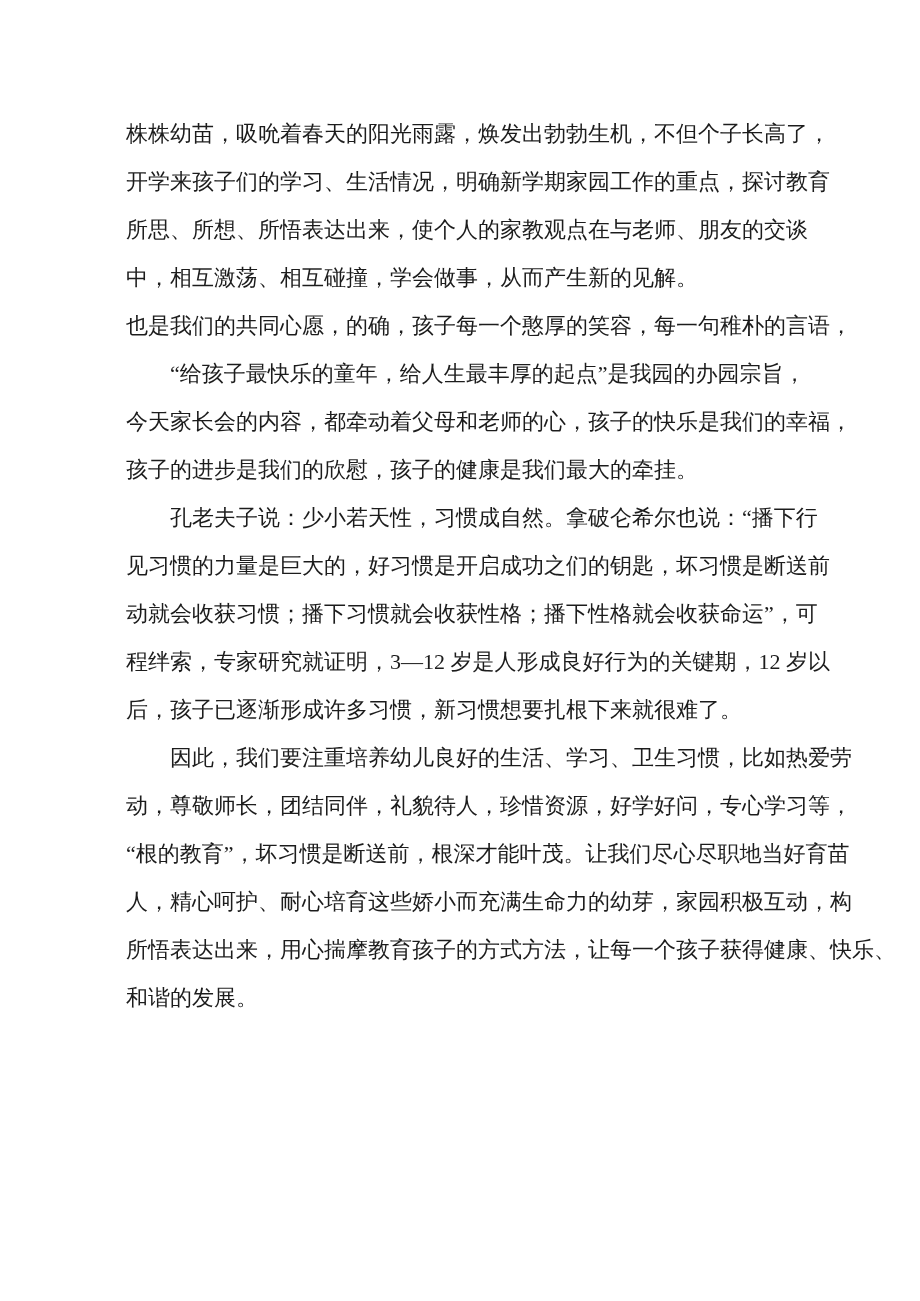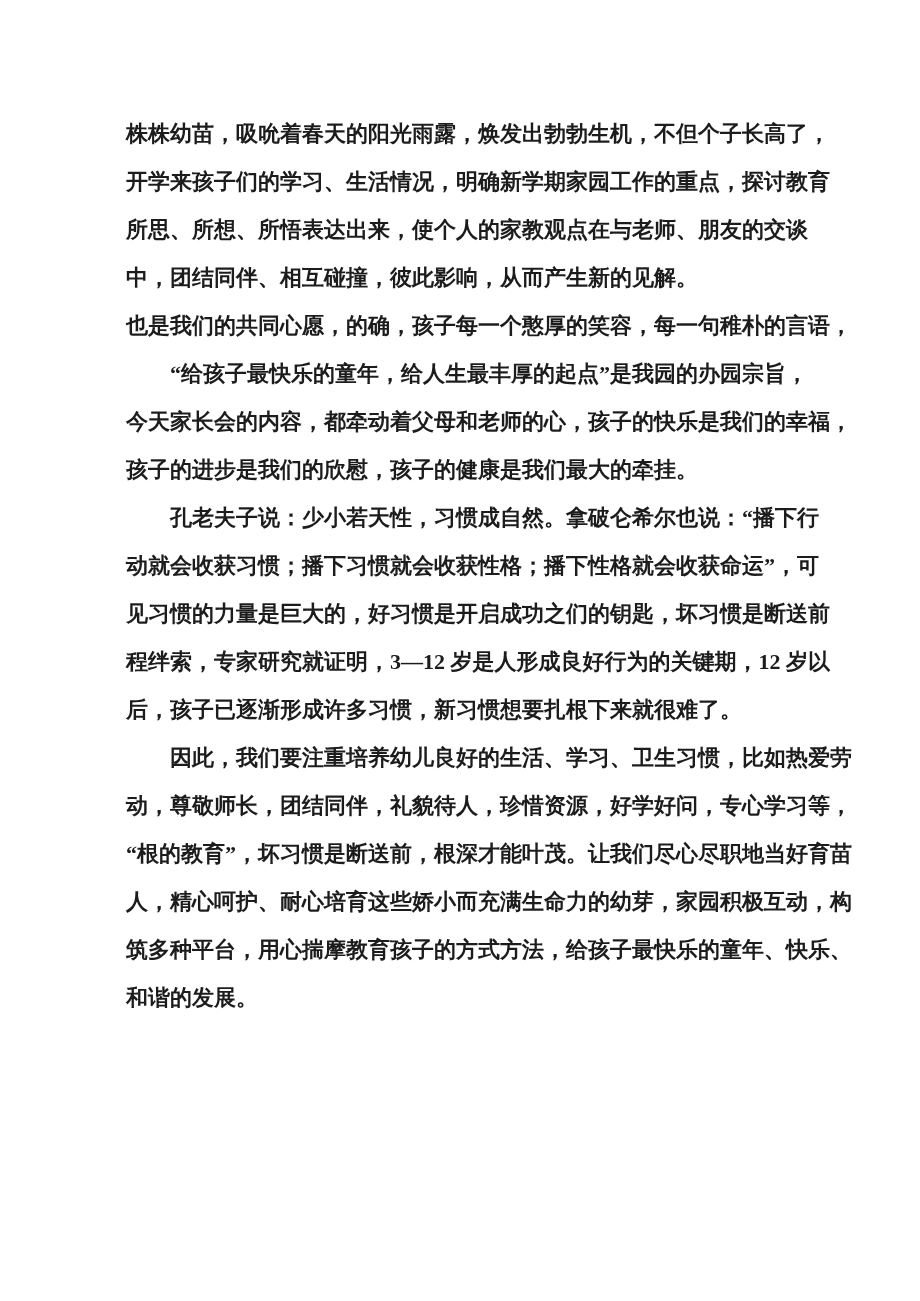--- a/index.html
+++ b/index.html
@@ -6,21 +6,20 @@
     margin: 0;
     padding: 0;
     background: #ffffff;
   }
   .page {
     position: relative;
     width: 908px;
     height: 1301px;
     background: #ffffff;
     overflow: hidden;
-    font-weight: bold;
   }
   .text-block {
     position: absolute;
     left: 126px;
     top: 110px;
     width: 710px;
     font-family: "Liberation Serif", "DejaVu Serif", serif;
     font-size: 22px;
     line-height: 48px;
     color: #1c1c1c;
@@ -35,30 +34,30 @@
   }
 </style>
 </head>
 <body>
 
 <div class="page">
   <div class="text-block" id="text-block">
       <div class="text-line">株株幼苗，吸吮着春天的阳光雨露，焕发出勃勃生机，不但个子长高了，</div>
       <div class="text-line">开学来孩子们的学习、生活情况，明确新学期家园工作的重点，探讨教育</div>
       <div class="text-line">所思、所想、所悟表达出来，使个人的家教观点在与老师、朋友的交谈</div>
-      <div class="text-line">中，团结同伴、相互碰撞，彼此影响，从而产生新的见解。</div>
+      <div class="text-line">中，相互激荡、相互碰撞，学会做事，从而产生新的见解。</div>
       <div class="text-line">也是我们的共同心愿，的确，孩子每一个憨厚的笑容，每一句稚朴的言语，</div>
       <div class="text-line indent">“给孩子最快乐的童年，给人生最丰厚的起点”是我园的办园宗旨，</div>
       <div class="text-line">今天家长会的内容，都牵动着父母和老师的心，孩子的快乐是我们的幸福，</div>
       <div class="text-line">孩子的进步是我们的欣慰，孩子的健康是我们最大的牵挂。</div>
       <div class="text-line indent">孔老夫子说：少小若天性，习惯成自然。拿破仑希尔也说：“播下行</div>
+      <div class="text-line">见习惯的力量是巨大的，好习惯是开启成功之们的钥匙，坏习惯是断送前</div>
       <div class="text-line">动就会收获习惯；播下习惯就会收获性格；播下性格就会收获命运”，可</div>
-      <div class="text-line">见习惯的力量是巨大的，好习惯是开启成功之们的钥匙，坏习惯是断送前</div>
       <div class="text-line">程绊索，专家研究就证明，3—12 岁是人形成良好行为的关键期，12 岁以</div>
       <div class="text-line">后，孩子已逐渐形成许多习惯，新习惯想要扎根下来就很难了。</div>
       <div class="text-line indent">因此，我们要注重培养幼儿良好的生活、学习、卫生习惯，比如热爱劳</div>
       <div class="text-line">动，尊敬师长，团结同伴，礼貌待人，珍惜资源，好学好问，专心学习等，</div>
       <div class="text-line">“根的教育”，坏习惯是断送前，根深才能叶茂。让我们尽心尽职地当好育苗</div>
       <div class="text-line">人，精心呵护、耐心培育这些娇小而充满生命力的幼芽，家园积极互动，构</div>
-      <div class="text-line">筑多种平台，用心揣摩教育孩子的方式方法，给孩子最快乐的童年、快乐、</div>
+      <div class="text-line">所悟表达出来，用心揣摩教育孩子的方式方法，让每一个孩子获得健康、快乐、</div>
       <div class="text-line">和谐的发展。</div>
     </div>
 </div>
 
 </body></html>

